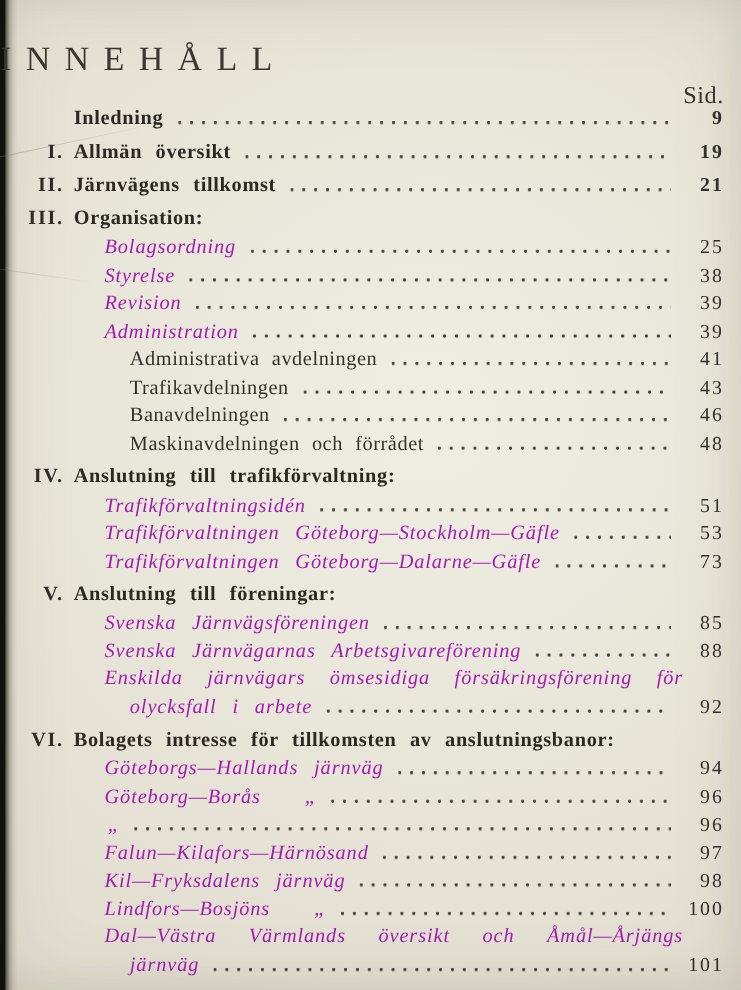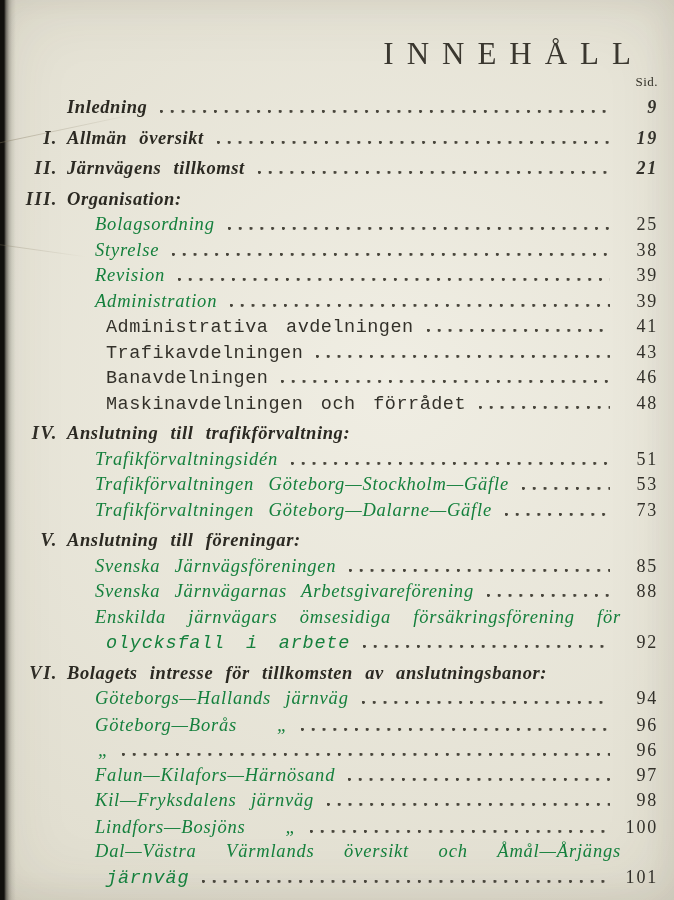--- a/index.html
+++ b/index.html
@@ -34,29 +34,29 @@
   }
   .scratch2 {
     position: absolute; left: -4px; top: 250px; width: 90px; height: 1px;
     background: linear-gradient(90deg, rgba(130,120,95,0.35), rgba(130,120,95,0));
     transform: rotate(8deg);
   }
 
   .title {
     position: absolute; left: 0; right: 30px; top: 36px;
     margin: 0;
-    text-align: right;
+    text-align: left;
     font-size: 31px;
     font-weight: 400;
     letter-spacing: 13px;
     color: #3a372f;
   }
   .sid {
     position: absolute; right: 16px; top: 74px;
-    font-size: 13px;
+    font-size: 22px;
     letter-spacing: 0.5px;
     color: #343229;
   }
 
   .toc {
     position: absolute; left: 0; right: 16px; top: 97px;
   }
   .row {
     display: flex;
     align-items: baseline;
@@ -68,24 +68,24 @@
 
   .num {
     flex: none;
     width: 58px;
     text-align: right;
     letter-spacing: 1.5px;
     color: #2f2d26;
   }
   .label { margin-left: 9px; }
   .lvl1 .label { margin-left: 37px; }
-  .lvl2 .label { margin-left: 48px; font-family: Liberation Mono, monospace; }
-
-  .bold { font-weight: 700; letter-spacing: 0.6px; word-spacing: 7px; color: #2b2922; font-style: italic; }
-  .italic .label, .italic .ditto { font-style: italic; letter-spacing: 0.8px; word-spacing: 9px; color: #15803d; }
+  .lvl2 .label { margin-left: 60px; }
+
+  .bold { font-weight: 700; letter-spacing: 0.6px; word-spacing: 7px; color: #2b2922; }
+  .italic .label, .italic .ditto { font-style: italic; letter-spacing: 0.8px; word-spacing: 9px; color: #a21caf; }
   .roman .label { letter-spacing: 0.5px; word-spacing: 6px; color: #33312a; }
 
   .ditto {
     display: inline-block;
     margin-left: 40px;
     font-size: 19px;
   }
 
   .leader {
     flex: 1 1 auto;

